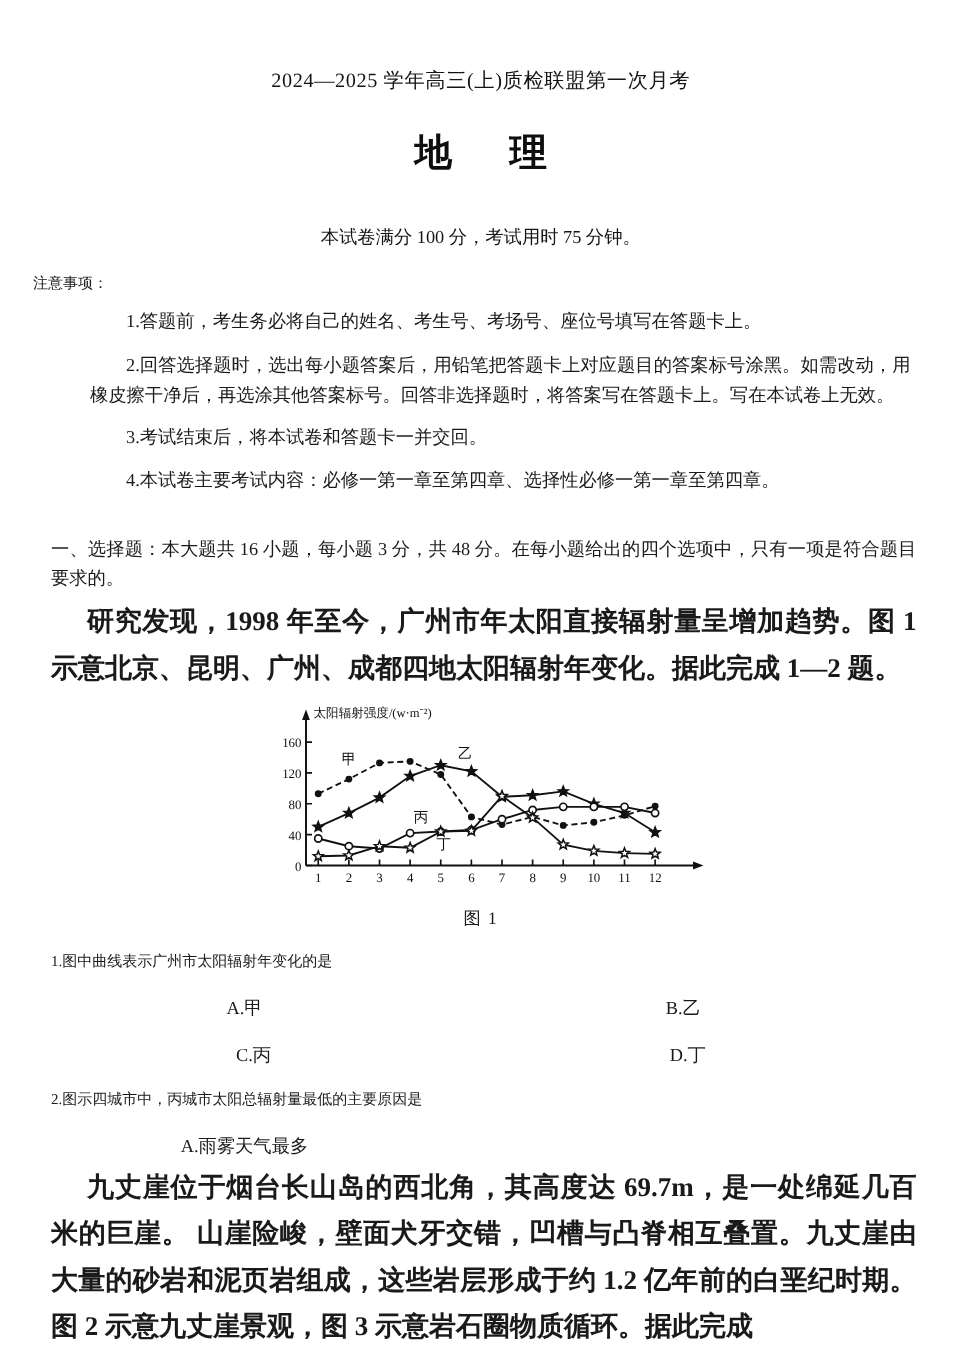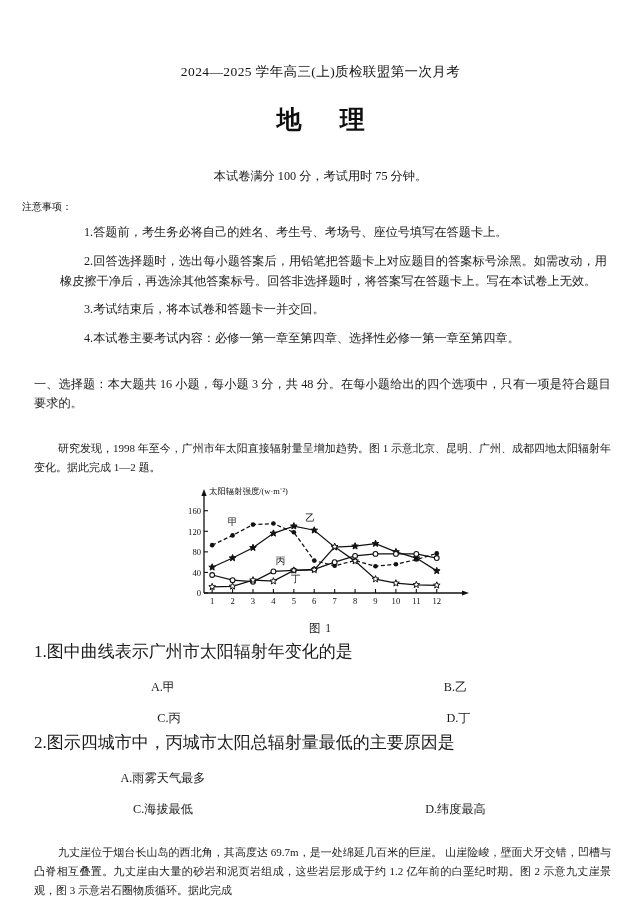--- a/index.html
+++ b/index.html
@@ -19,21 +19,21 @@
     width: 641px;
     height: 905px;
     position: relative;
     box-sizing: border-box;
     padding: 0 22px;
   }
   .exam-title {
     text-align: center;
     font-size: 13.5px;
     letter-spacing: 0.4px;
-    margin-top: 63px;
+    margin-top: 45px;
     color: #141414;
   }
   .subject-title {
     text-align: center;
     font-size: 25px;
     font-weight: 700;
     letter-spacing: 16px;
     margin-top: 22px;
     color: #0e0e0e;
     text-indent: 16px;
@@ -59,31 +59,32 @@
   }
   .section-head {
     font-size: 12.2px;
     margin-top: 26px;
     margin-left: 12px;
     margin-right: 8px;
     line-height: 1.6;
     text-align: justify;
   }
   .para {
-    font-size: 11px;
-    margin-top: 25px;
+    font-size: 18px;
+    margin-top: 3px;
     line-height: 1.72;
     text-indent: 24px;
     margin-left: 12px;
     margin-right: 8px;
     text-align: justify;
+    font-weight: bold;
   }
   .q-stem {
-    font-size: 17px;
-    margin-top: 2px;
+    font-size: 10px;
+    margin-top: 14px;
     margin-left: 12px;
     line-height: 1.6;
   }
   .opt-row {
     display: flex;
     font-size: 12.2px;
     margin-top: 14px;
     margin-left: 12px;
     text-align: center;
   }
@@ -249,20 +250,16 @@
   </div>
   <div class="opt-row indent">
     <div class="o1">C.丙</div>
     <div class="o2">D.丁</div>
   </div>
 
   <div class="q-stem">2.图示四城市中，丙城市太阳总辐射量最低的主要原因是</div>
   <div class="opt-row">
     <div class="o1">A.雨雾天气最多</div>
   </div>
-  <div class="opt-row">
-    <div class="o1">C.海拔最低</div>
-    <div class="o2">D.纬度最高</div>
-  </div>
 
   <div class="para">九丈崖位于烟台长山岛的西北角，其高度达 69.7m，是一处绵延几百米的巨崖。 山崖险峻，壁面犬牙交错，凹槽与凸脊相互叠置。九丈崖由大量的砂岩和泥页岩组成，这些岩层形成于约 1.2 亿年前的白垩纪时期。图 2 示意九丈崖景观，图 3 示意岩石圈物质循环。据此完成</div>
 
 </div>
 
 </body></html>

